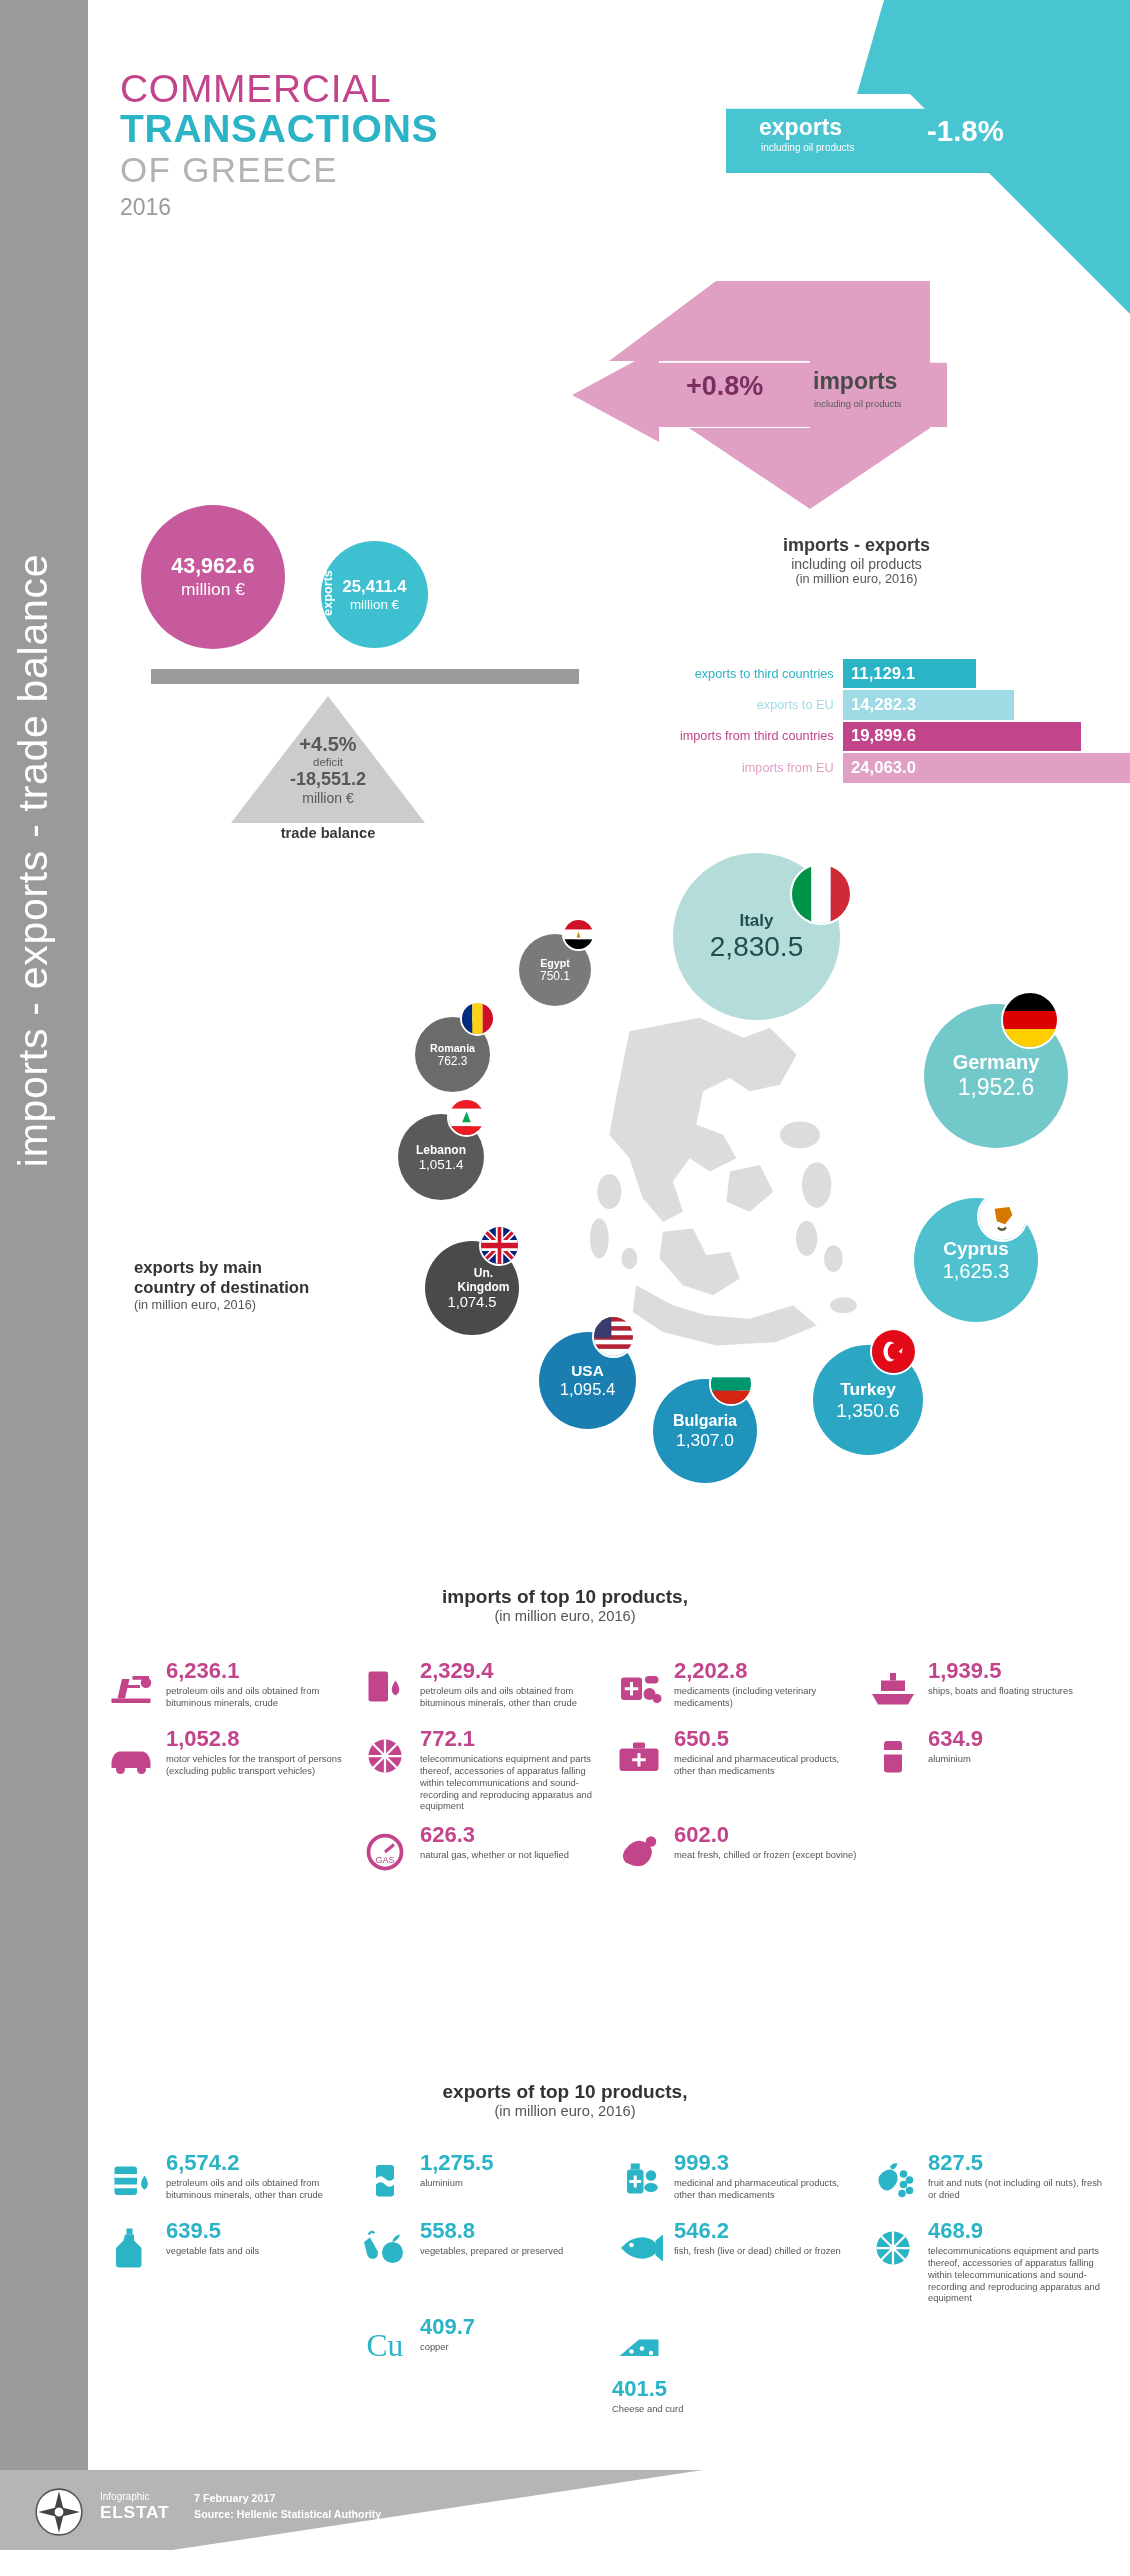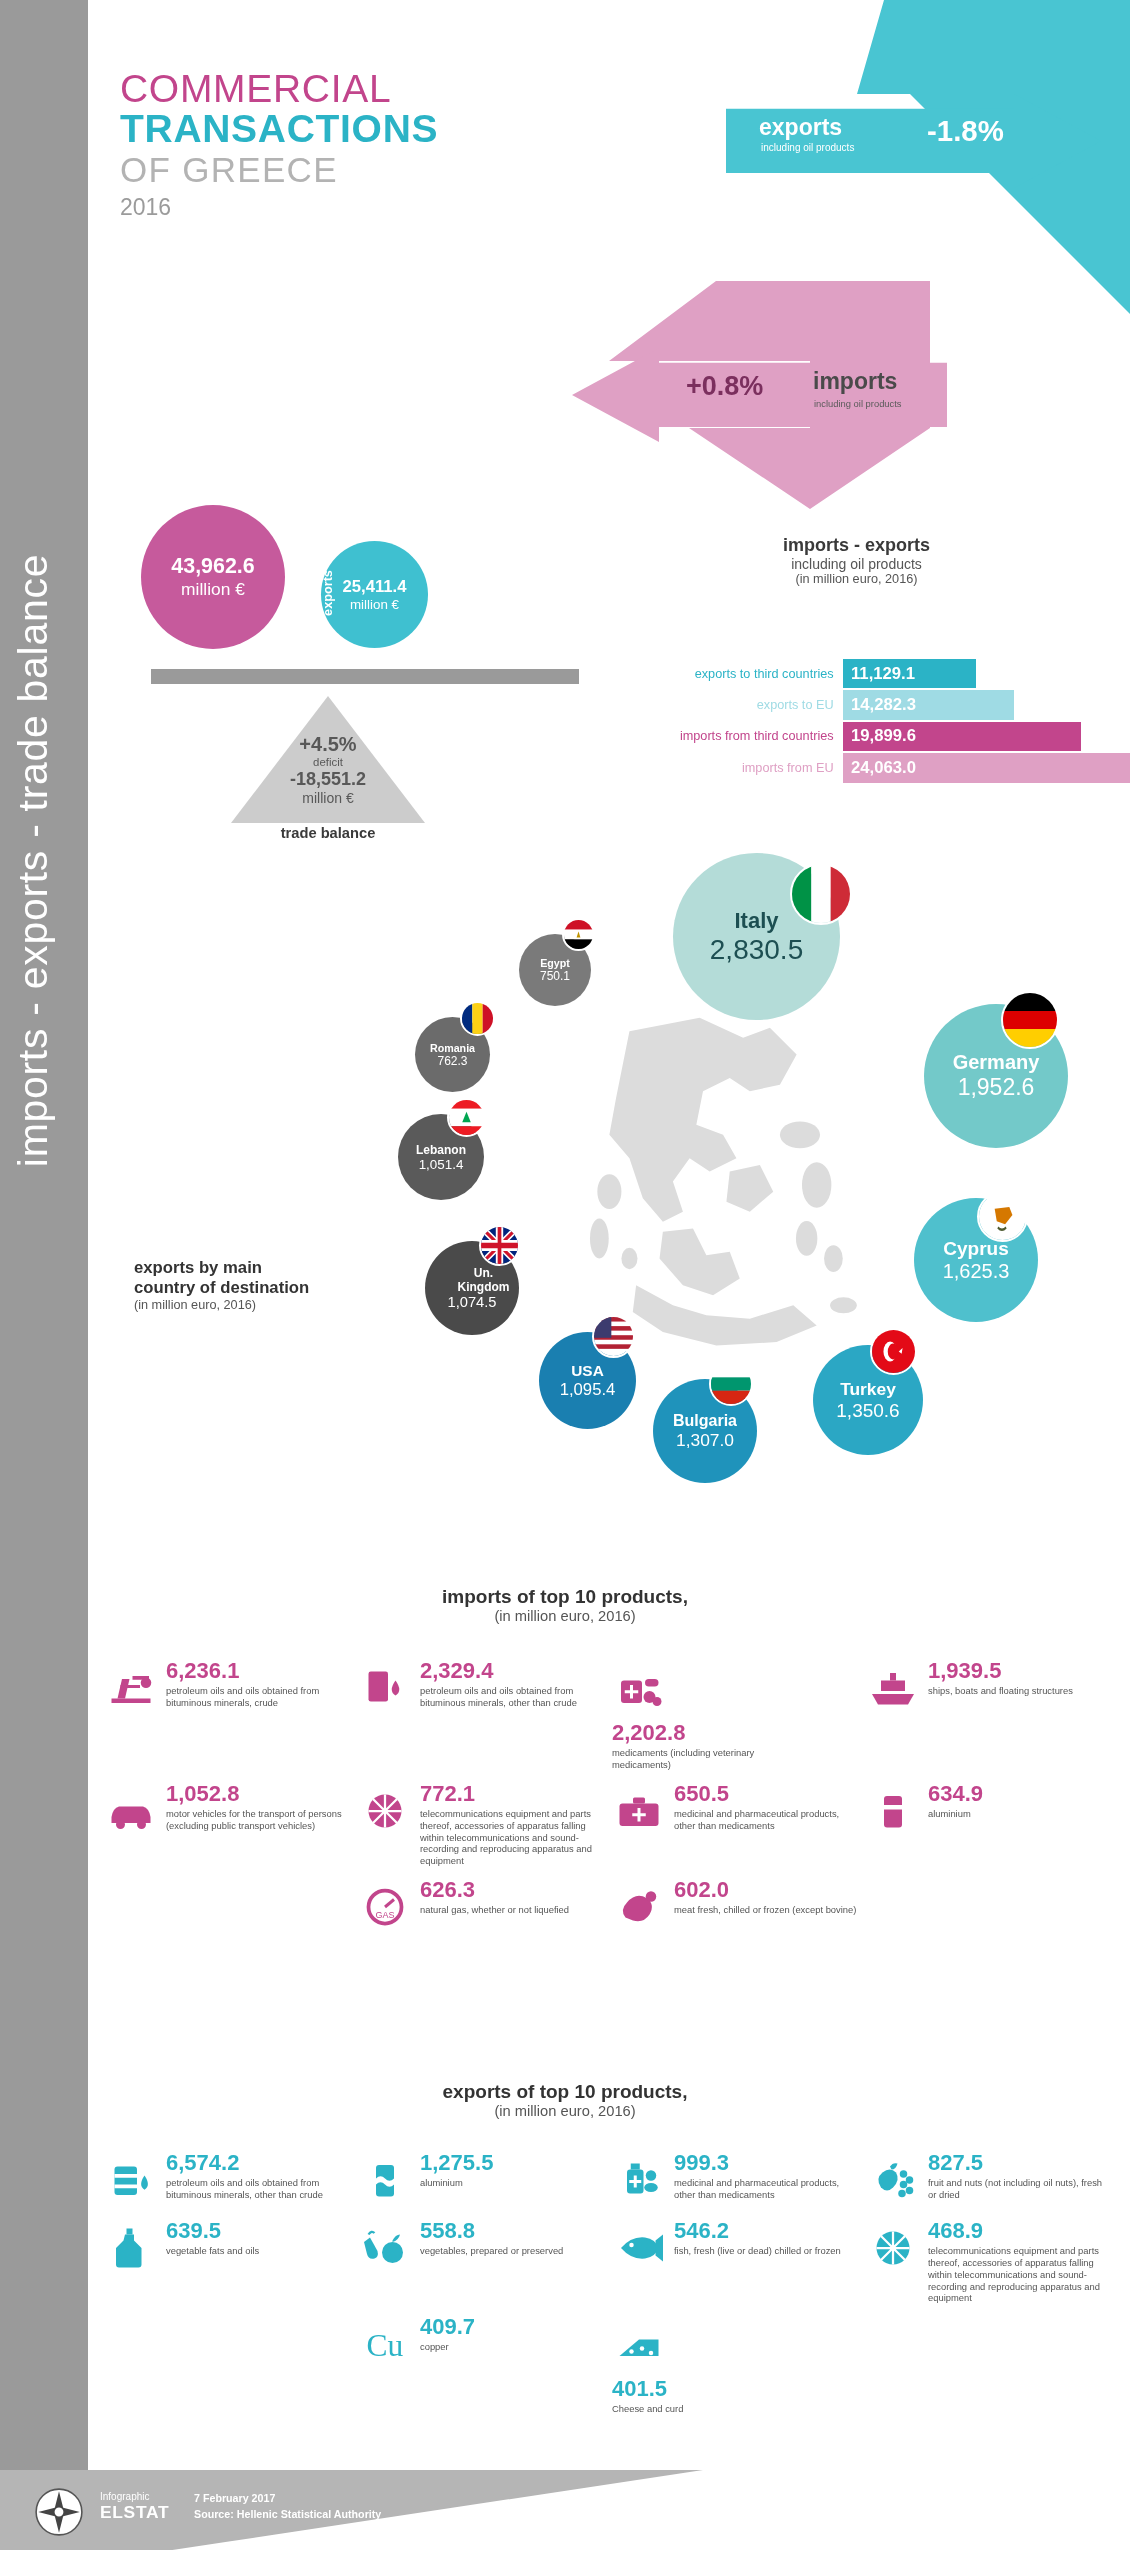--- a/index.html
+++ b/index.html
@@ -256,21 +256,21 @@
       <ellipse cx="455" cy="400" rx="14" ry="20"></ellipse>
       <ellipse cx="120" cy="300" rx="18" ry="26"></ellipse>
       <ellipse cx="105" cy="370" rx="14" ry="30"></ellipse>
       <ellipse cx="150" cy="400" rx="12" ry="16"></ellipse>
       <ellipse cx="470" cy="470" rx="20" ry="12"></ellipse>
     </g>
   </svg>
 
   <div id="bubbles">
       <div class="bub" style="left: 673px; top: 853px; width: 167px; height: 167px; background: rgb(180, 220, 216); color: rgb(29, 79, 82);">
-        <div class="n" style="font-size: 22px;">Italy</div>
+        <div class="n" style="font-size: 17px;">Italy</div>
         <div style="font-size: 28px;">2,830.5</div>
       </div>
       <div class="flag" style="left: 790px; top: 863px; width: 62px; height: 62px;"><svg viewBox="0 0 90 60" preserveAspectRatio="none" width="100%" height="100%">
           <rect width="30" height="60" x="0" fill="#009246"></rect>
           <rect width="30" height="60" x="30" fill="#fff"></rect>
           <rect width="30" height="60" x="60" fill="#ce2b37"></rect>
         </svg></div>
       <div class="bub" style="left: 924px; top: 1004px; width: 144px; height: 144px; background: rgb(115, 201, 201); color: rgb(255, 255, 255);">
         <div class="n" style="font-size: 20px;">Germany</div>
         <div style="font-size: 23px;">1,952.6</div>
@@ -388,21 +388,21 @@
             <svg viewBox="0 0 64 64" width="52" height="48" fill="#c2458c">
               <rect x="10" y="10" width="26" height="40" rx="3"></rect>
               <path d="M46 22 q10 14 0 20 q-10 -6 0 -20z"></path>
             </svg>
           </div>
           <div class="txt" style="width: 187px;">
             <div class="val">2,329.4</div>
             <div class="desc">petroleum oils and oils obtained from bituminous minerals, other than crude</div>
           </div>
         </div>
-        <div class="pitem" style="width: 254px; flex-direction: column;">
+        <div class="pitem" style="width: 254px;">
           <div class="ico">
             <svg viewBox="0 0 64 64" width="52" height="48" fill="#c2458c">
               <rect x="8" y="18" width="28" height="30" rx="4"></rect>
               <rect x="20" y="24" width="4" height="18" fill="#fff"></rect>
               <rect x="13" y="31" width="18" height="4" fill="#fff"></rect>
               <rect x="40" y="16" width="18" height="10" rx="5"></rect>
               <circle cx="46" cy="40" r="8"></circle>
               <circle cx="56" cy="46" r="6"></circle>
             </svg>
           </div>

